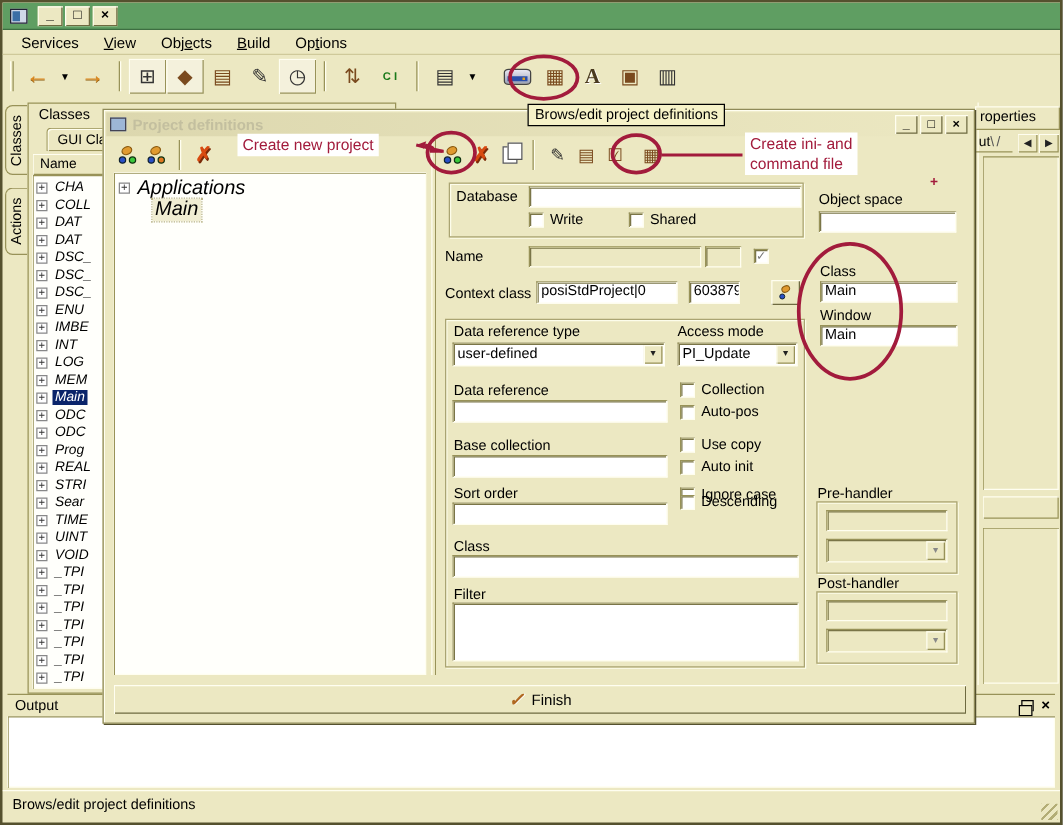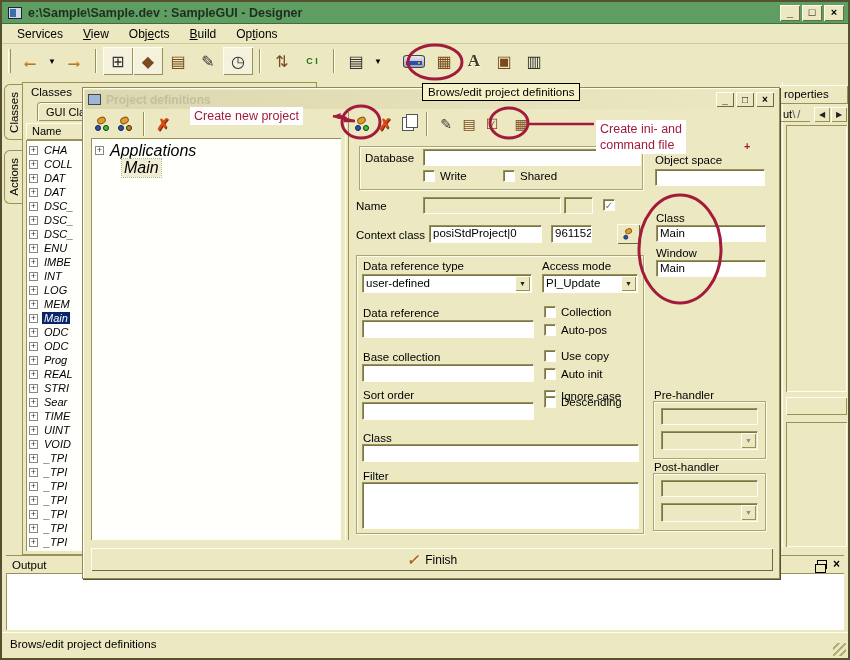--- a/index.html
+++ b/index.html
@@ -148,21 +148,20 @@
     padding:1px 4px;line-height:16px;white-space:nowrap;pointer-events:none;}
   .red-plus{position:absolute;color:var(--annotation);font-size:11px;font-weight:bold;z-index:9;pointer-events:none;}
 </style>
 </head>
 <body>
 
 <div id="window">
 
   <div class="titlebar">
     <div class="app-icon"></div>
-    <div class="title-text">e:\Sample\Sample.dev : SampleGUI - Designer</div>
     <div class="cap-btn">_</div>
     <div class="cap-btn">□</div>
     <div class="cap-btn">×</div>
   </div>
 
   <div class="menubar">
 
   <div class="menu-item">
       <span>Services</span></div>
       <div class="menu-item">
@@ -478,21 +477,21 @@
 
     <div class="flabel" style="left:273px;top:112px;">Name</div>
     <div class="field disabled" style="left:340px;top:109px;width:138px;height:17px;"></div>
     <div class="field disabled" style="left:481px;top:109px;width:29px;height:17px;"></div>
     <div class="cb" style="left:520px;top:111px;">
         <span class="box">✓</span>
       </div>
 
     <div class="flabel" style="left:273px;top:141px;">Context class</div>
     <div class="field" style="left:346px;top:137px;width:113px;height:18px;">posiStdProject|0</div>
-    <div class="field" style="left:468px;top:137px;width:41px;height:18px;">961152</div>
+    <div class="field" style="left:468px;top:137px;width:41px;height:18px;">603879</div>
     <div class="ctx-btn" style="left:534px;top:136px;width:23px;height:20px;">
       <span class="npicon alt" style="transform:scale(.8)">
           <span class="blob"></span>
           <span class="d1"></span>
         </span>
       </div>
 
     <div class="flabel" style="left:573px;top:124px;">Class</div>
     <div class="field" style="left:573px;top:137px;width:110px;height:17px;">Main</div>
     <div class="flabel" style="left:573px;top:159px;">Window</div>
@@ -562,21 +561,21 @@
 
     <div class="finish-btn">
       <span class="check">✓</span>
       <span>Finish</span>
       </div>
   </div>
 
   <div class="tooltip">Brows/edit project definitions</div>
 
   <div class="ann-text" style="left:188px;top:105px;">Create new project</div>
-  <div class="ann-text" style="left:594px;top:104px;margin-top:14px;">
+  <div class="ann-text" style="left:594px;top:104px;">
     <span>Create ini- and</span><br>
     <span>command file</span></div>
   <div class="red-plus" style="left:742px;top:138px;">+</div>
   <svg class="ann-svg">
     <g fill="none" stroke="#a21b3c" stroke-width="3">
       <ellipse cx="433" cy="60" rx="27" ry="17"></ellipse>
       <ellipse cx="359" cy="120" rx="19" ry="16"></ellipse>
       <ellipse cx="507" cy="121" rx="19" ry="15"></ellipse>
       <ellipse cx="678" cy="247" rx="41" ry="54"></ellipse>
       <path d="M338 114 Q 348 116 342 119 L 353 119" stroke-width="2.5"></path>

